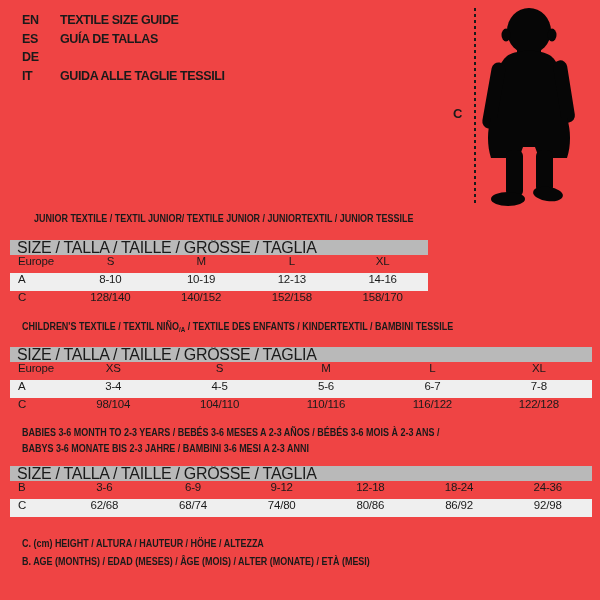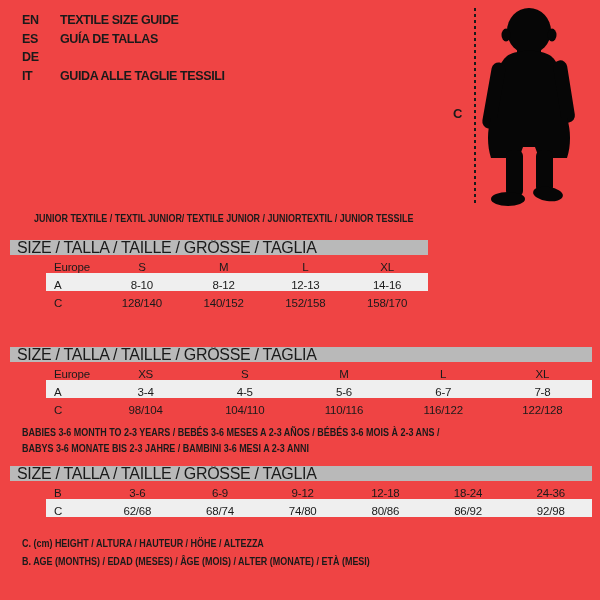--- a/index.html
+++ b/index.html
@@ -31,21 +31,21 @@
   .section-title.two-line{line-height:16px;}
   .sub{font-size:8px;position:relative;top:2px;}
 
   
   .size-table{position:absolute;left:10px;}
   .thead{
     background:var(--color-table_header_bg,#b9b9b9);
     height:15px;line-height:15px;padding-left:7px;
     font-size:16px;letter-spacing:-0.3px;white-space:nowrap;overflow:hidden;
   }
-  .trow{display:flex;height:18px;align-items:flex-end;font-size:11.5px;letter-spacing:-0.2px;margin-left:36px;}
+  .trow{display:flex;height:18px;align-items:flex-start;font-size:11.5px;letter-spacing:-0.2px;}
   .trow.alt{background:var(--color-row_alt_bg,#efefef);}
   .tlabel{box-sizing:border-box;padding-left:8px;}
   .junior-table .tlabel{width:55px;}
   .children-table .tlabel,.babies-table .tlabel{width:50px;}
   .tcell{flex:1;text-align:center;}
 
   
   .footnotes{position:absolute;left:22px;top:534px;}
   .footnote-line{height:18px;line-height:18px;font-weight:bold;font-size:11.5px;white-space:nowrap;}
 </style>
@@ -99,33 +99,36 @@
     <div class="trow">
       <div class="tlabel">Europe</div>
       <div class="tcell">S</div>
       <div class="tcell">M</div>
       <div class="tcell">L</div>
       <div class="tcell">XL</div>
     </div>
     <div class="trow alt">
       <div class="tlabel">A</div>
       <div class="tcell">8-10</div>
-      <div class="tcell">8-12</div>
+      <div class="tcell">10-19</div>
       <div class="tcell">12-13</div>
       <div class="tcell">14-16</div>
     </div>
     <div class="trow">
       <div class="tlabel">C</div>
       <div class="tcell">128/140</div>
       <div class="tcell">140/152</div>
       <div class="tcell">152/158</div>
       <div class="tcell">158/170</div>
     </div>
   </div>
 
+  <div class="section-title" style="top:320px;">
+    <span class="condensed"><span>CHILDREN'S TEXTILE / TEXTIL NIÑO</span><span class="sub">/A</span><span> / TEXTILE DES ENFANTS / KINDERTEXTIL / BAMBINI TESSILE</span></span>
+  </div>
   <div class="size-table children-table" style="top:347px;width:582px;">
     <div class="thead">
       <span>SIZE / TALLA / TAILLE / GRÖSSE / TAGLIA</span>
     </div>
     <div class="trow">
       <div class="tlabel">Europe</div>
       <div class="tcell">XS</div>
       <div class="tcell">S</div>
       <div class="tcell">M</div>
       <div class="tcell">L</div>

